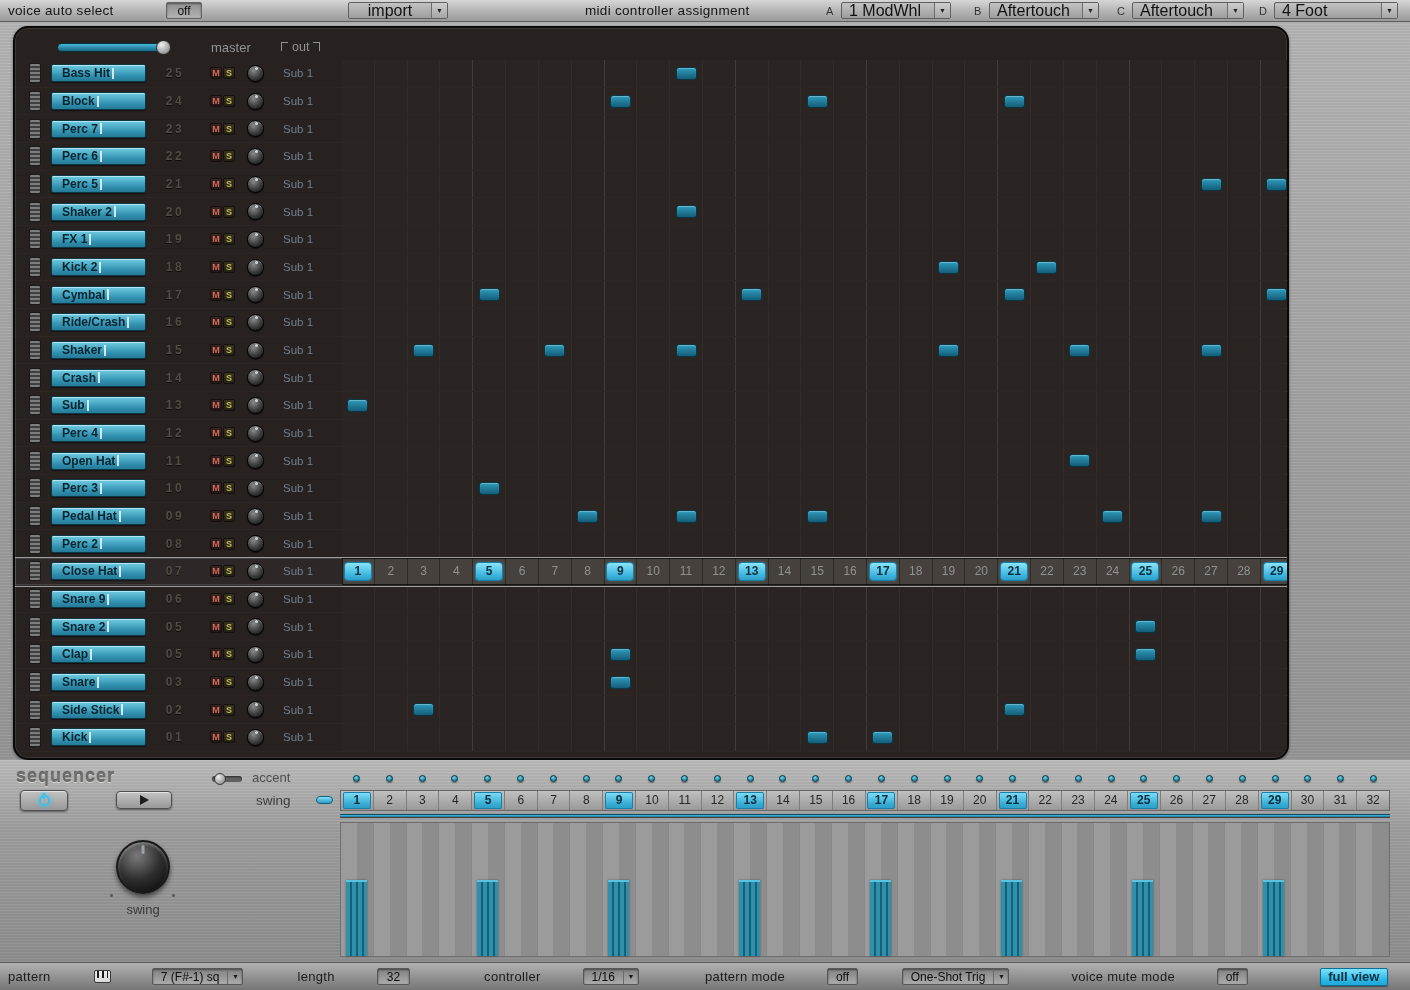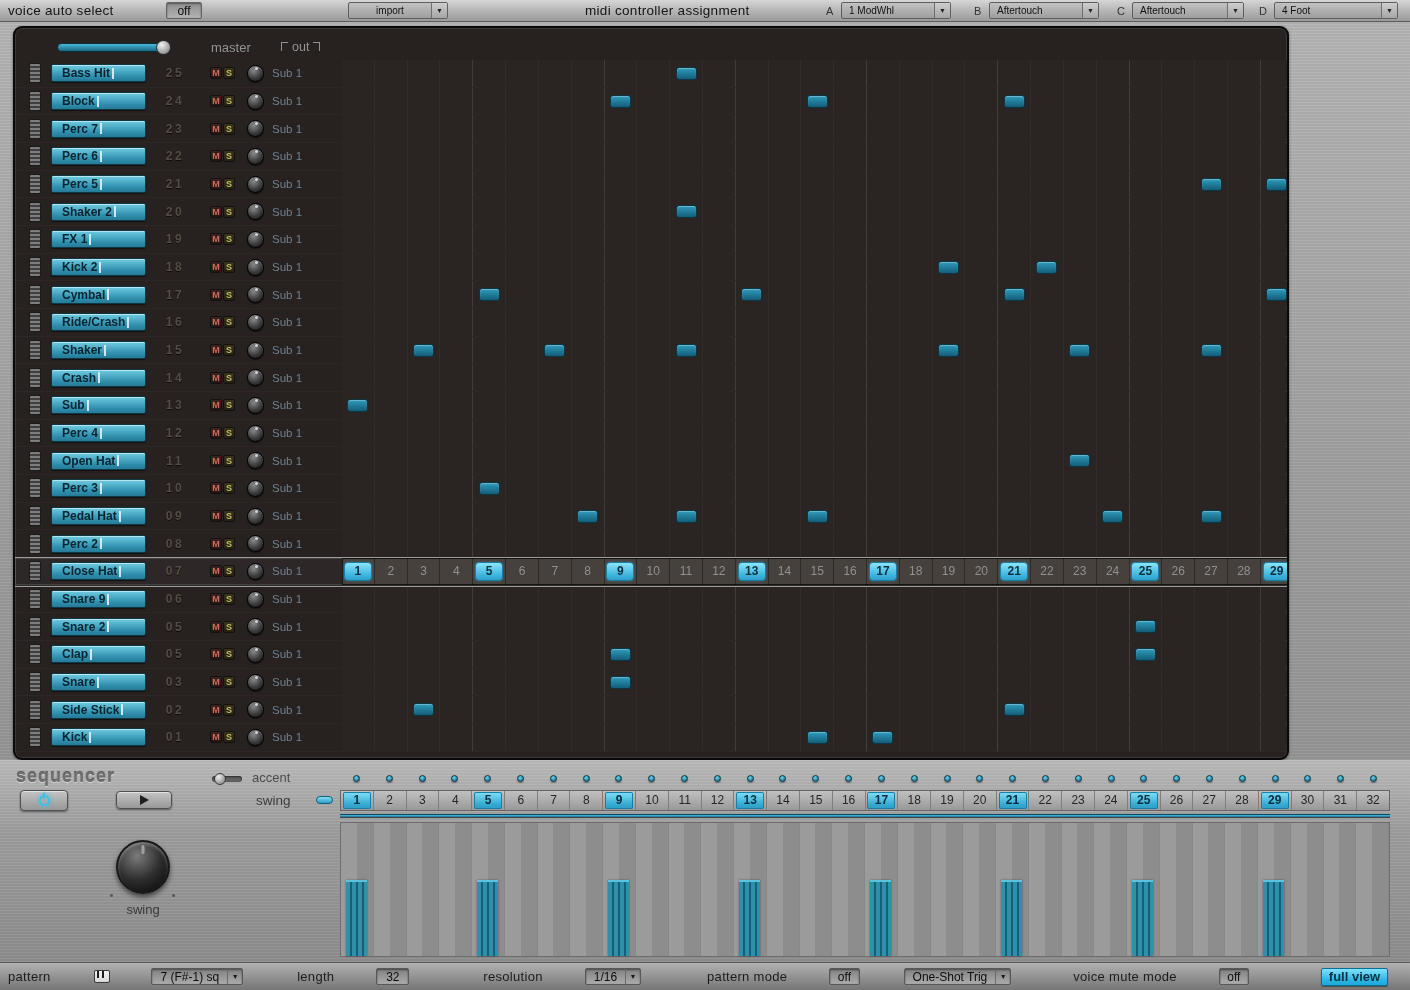--- a/index.html
+++ b/index.html
@@ -16,28 +16,28 @@
   .topbar { position:absolute; top:0; left:0; width:1410px; height:22px;
     background:linear-gradient(180deg,#d6d6d6,#b9b9b9 45%,#9a9a9a);
     border-bottom:1px solid #5c5c5c; }
   .tb-label { position:absolute; top:3px; font-size:13.5px; color:#141414; letter-spacing:.3px; white-space:nowrap; }
   .tb-slot { position:absolute; top:5px; font-size:11px; color:#333; }
   .tb-box { position:absolute; top:2px; height:17px; display:flex; align-items:center; justify-content:center;
     background:linear-gradient(180deg,#8f8f8f,#b3b3b3); border:1px solid #636363; border-radius:2px;
     box-shadow:inset 0 1px 2px rgba(0,0,0,.4); font-size:12px; color:#101010; }
   .tb-dd { position:absolute; top:2px; height:17px; display:flex; align-items:stretch;
     background:linear-gradient(180deg,#c2c2c2,#9e9e9e); border:1px solid #5f5f5f; border-radius:2px; }
-  .tb-dd-val { flex:1; display:flex; align-items:center; padding:0 7px; font-size:10px; color:#111; white-space:nowrap; }
+  .tb-dd-val { flex:1; display:flex; align-items:center; padding:0 7px; font-size:16px; color:#111; white-space:nowrap; }
   .tb-dd-arrow { width:16px; display:flex; align-items:center; justify-content:center;
     border-left:1px solid #6e6e6e; background:linear-gradient(180deg,#cecece,#a5a5a5);
     font-size:7px; color:#222; }
 
   
   .main-panel { position:absolute; left:13px; top:26px; width:1276px; height:734px;
-    background:#272120; border:2px solid #090909; border-radius:9px;
+    background:#272120; border:2px solid #090909; border-radius:15px;
     box-shadow:inset 0 0 0 1px #3c3836, 0 1px 3px rgba(0,0,0,.45); overflow:hidden; }
 
   .panel-header { position:absolute; top:6px; left:0; width:100%; height:26px; }
   .master-slider { position:absolute; left:42px; top:9px; width:112px; height:9px;
     background:linear-gradient(180deg,#49b7d8,#186884); border:1px solid #0a323e; border-radius:5px; }
   .master-handle { position:absolute; right:-3px; top:-4px; width:15px; height:15px; border-radius:50%;
     background:radial-gradient(circle at 35% 30%,#f0f0f0,#9a9a9a 70%,#6f6f6f); border:1px solid #2d2d2d; }
   .master-label { position:absolute; left:196px; top:6px; font-size:13px; color:#939393; }
   .out-wrap { position:absolute; left:266px; top:6px; display:flex; align-items:flex-start; color:#939393; font-size:12.5px; }
   .corner { width:7px; height:9px; margin-top:2px; }
@@ -62,21 +62,21 @@
     color:#544c44; letter-spacing:2.5px; text-shadow:0 1px 0 rgba(0,0,0,.6); }
   .ms { margin-left:12px; display:flex; gap:1px; flex:none; }
   .msbtn { width:12px; height:12px; display:flex; align-items:center; justify-content:center;
     font-size:9px; font-weight:bold; border:1px solid #141010; border-radius:2px; }
   .msbtn.m { background:linear-gradient(180deg,#3a2422,#241514); color:#cf6a58; }
   .msbtn.s { background:linear-gradient(180deg,#37331d,#232112); color:#c6ba62; }
   .knob { margin-left:12px; flex:none; width:17px; height:17px; border-radius:50%;
     background:radial-gradient(circle at 38% 30%,#8a8a8a,#3c3c3c 55%,#101010); border:1px solid #000;
     box-shadow:0 1px 1px rgba(0,0,0,.6), inset 0 1px 1px rgba(255,255,255,.25); position:relative; }
   .knob::after { content:""; position:absolute; left:7px; top:1px; width:3px; height:3px; border-radius:50%; background:#cdd6da; }
-  .vout { margin-left:8px; width:52px; flex:none; text-align:left; font-size:11.5px; color:#70808f; white-space:nowrap; }
+  .vout { margin-left:8px; width:52px; flex:none; text-align:center; font-size:11.5px; color:#70808f; white-space:nowrap; }
 
   .grid { position:absolute; left:327px; top:0; bottom:0; width:1050px; display:flex; background:#2a2422; }
   .cell { flex:1; border-right:1px solid rgba(170,160,150,.07); display:flex; align-items:center; justify-content:center; }
   .cell:nth-child(4n) { border-right-color:rgba(190,180,170,.17); }
   .mark { width:21px; height:13px; border-radius:3px;
     background:linear-gradient(180deg,#2f9cbc,#135d79); border:1px solid #0b3644;
     box-shadow:inset 0 1px 1px rgba(255,255,255,.3); }
 
   .grid.strip { background:#46413c; box-shadow:inset 0 0 0 1px #18150f; }
   .grid.strip .cell { border-right:1px solid rgba(0,0,0,.35); }
@@ -1787,21 +1787,21 @@
   <span class="bb-label" style="margin-left:8px">pattern</span>
   <span class="kb-icon" style="margin-left:7px"></span>
   <div class="bb-dd" style="margin-left:5px;width:116px">
     <span class="bb-dd-val">7 (F#-1)  sq</span>
     <span class="bb-dd-arrow">▼</span>
   </div>
 
   <span class="bb-label" style="margin-left:18px">length</span>
   <span class="bb-box" style="margin-left:6px;width:42px">32</span>
 
-  <span class="bb-label" style="margin-left:38px">resolution</span>
+  <span class="bb-label" style="margin-left:38px">controller</span>
   <div class="bb-dd" style="margin-left:6px;width:72px">
     <span class="bb-dd-val">1/16</span>
     <span class="bb-dd-arrow">▼</span>
   </div>
 
   <span class="bb-label" style="margin-left:30px">pattern mode</span>
   <span class="bb-box" style="margin-left:6px;width:38px">off</span>
 
   <div class="bb-dd" style="margin-left:8px;width:150px">
     <span class="bb-dd-val">One-Shot Trig</span>

